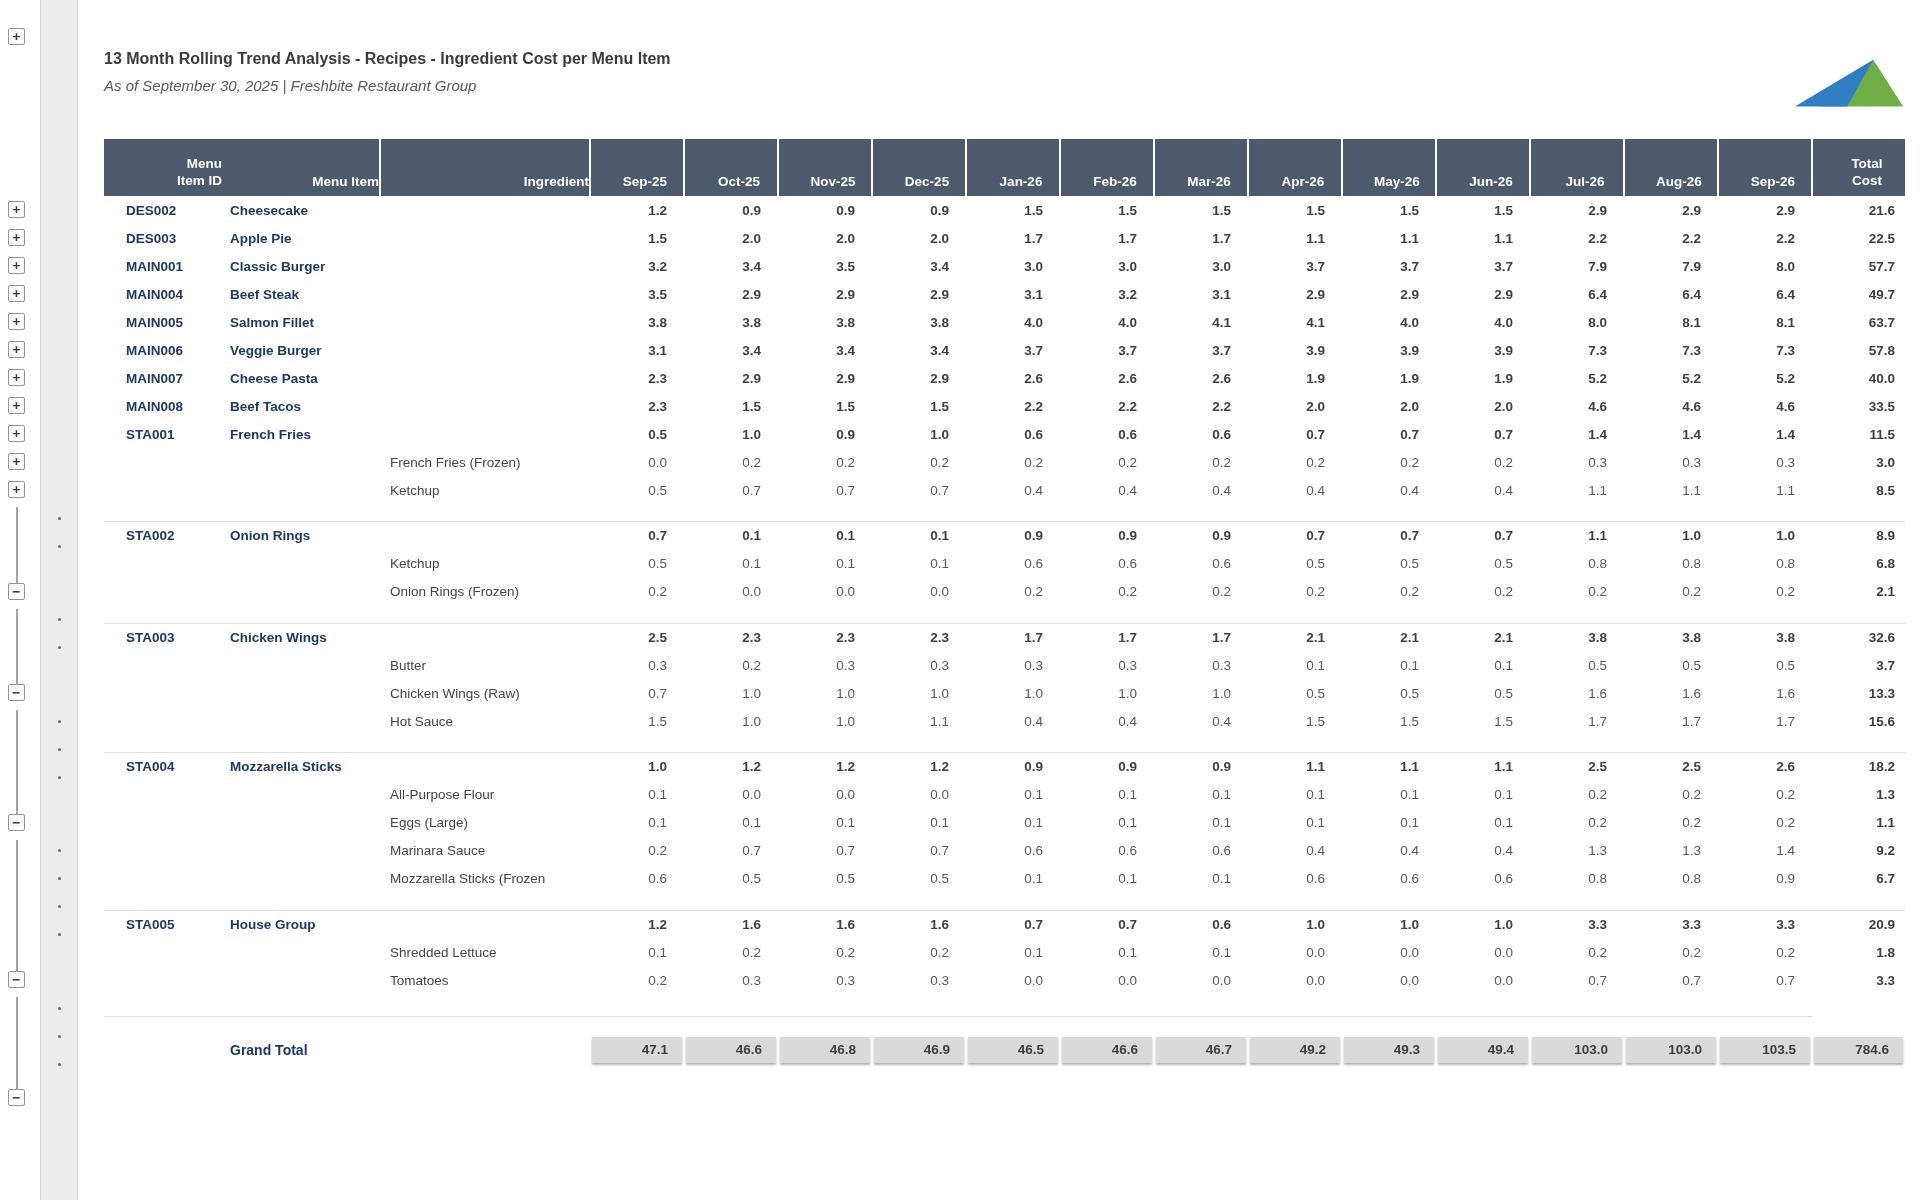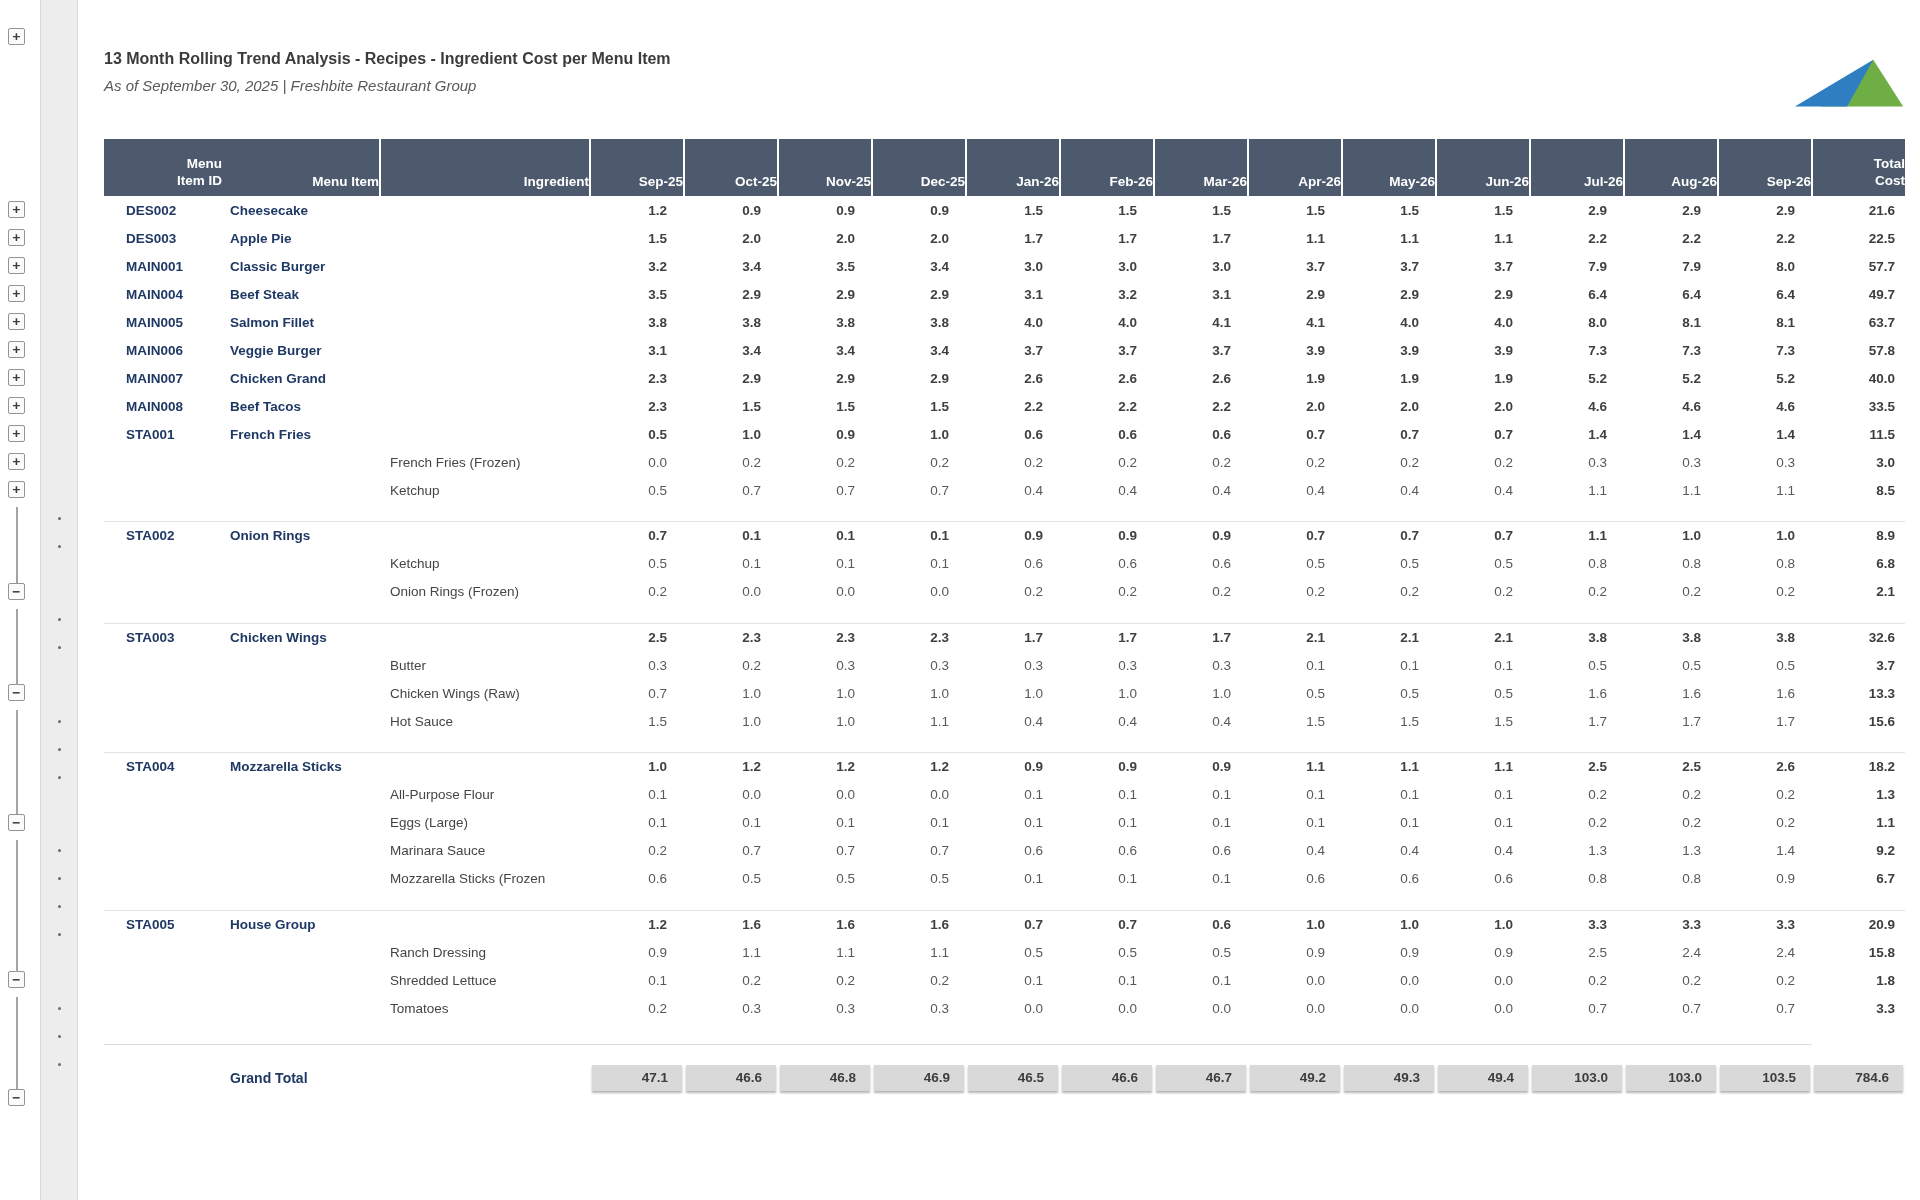--- a/index.html
+++ b/index.html
@@ -23,21 +23,21 @@
   .logo{position:absolute;right:0;top:56px;width:112px;height:56px;}
 
   table{border-collapse:collapse;table-layout:fixed;width:1801px;margin-top:44px;}
   thead tr{height:57px;}
   th{background:#4d5a6d;color:#fff;font-size:13.5px;font-weight:bold;
      vertical-align:bottom;padding:0 0 7px 0;text-align:right;overflow:hidden;white-space:nowrap;}
   th.sep{border-left:2px solid #fff;}
   th.h-id{padding-left:22px;}
   th.h-name{padding-left:8px;}
   th.h-ing{padding-left:10px;}
-  th.h-m,th.h-total{text-align:right;padding-left:16px;}
+  th.h-m,th.h-total{text-align:center;padding-left:16px;}
   th div{line-height:17px;}
 
   tbody tr.r{height:28px;}
   td{font-size:13.5px;overflow:hidden;white-space:nowrap;padding:0;vertical-align:middle;}
   td.c-id{padding-left:22px;font-weight:bold;color:#1f3864;}
   td.c-name{padding-left:8px;font-weight:bold;color:#1f3864;}
   td.c-ing{padding-left:10px;color:#454545;}
   td.v{text-align:right;padding-right:17px;color:#404040;}
   tr.parent td.v{font-weight:bold;}
   tr.sub td.v{color:#595959;font-weight:normal;}
@@ -259,21 +259,21 @@
             <td class="v">3.9</td>
             <td class="v">3.9</td>
             <td class="v">3.9</td>
             <td class="v">7.3</td>
             <td class="v">7.3</td>
             <td class="v">7.3</td>
             <td class="t">57.8</td>
           </tr>
           <tr class="r parent">
             <td class="c-id">MAIN007</td>
-            <td class="c-name">Chicken Grand</td>
+            <td class="c-name">Cheese Pasta</td>
             <td class="c-ing"></td>
             <td class="v">2.3</td>
             <td class="v">2.9</td>
             <td class="v">2.9</td>
             <td class="v">2.9</td>
             <td class="v">2.6</td>
             <td class="v">2.6</td>
             <td class="v">2.6</td>
             <td class="v">1.9</td>
             <td class="v">1.9</td>
@@ -614,39 +614,20 @@
             <td class="v">1.0</td>
             <td class="v">1.0</td>
             <td class="v">3.3</td>
             <td class="v">3.3</td>
             <td class="v">3.3</td>
             <td class="t">20.9</td>
           </tr>
           <tr class="r sub">
             <td class="c-id"></td>
             <td class="c-name"></td>
-            <td class="c-ing">Ranch Dressing</td>
-            <td class="v">0.9</td>
-            <td class="v">1.1</td>
-            <td class="v">1.1</td>
-            <td class="v">1.1</td>
-            <td class="v">0.5</td>
-            <td class="v">0.5</td>
-            <td class="v">0.5</td>
-            <td class="v">0.9</td>
-            <td class="v">0.9</td>
-            <td class="v">0.9</td>
-            <td class="v">2.5</td>
-            <td class="v">2.4</td>
-            <td class="v">2.4</td>
-            <td class="t">15.8</td>
-          </tr>
-          <tr class="r sub">
-            <td class="c-id"></td>
-            <td class="c-name"></td>
             <td class="c-ing">Shredded Lettuce</td>
             <td class="v">0.1</td>
             <td class="v">0.2</td>
             <td class="v">0.2</td>
             <td class="v">0.2</td>
             <td class="v">0.1</td>
             <td class="v">0.1</td>
             <td class="v">0.1</td>
             <td class="v">0.0</td>
             <td class="v">0.0</td>

